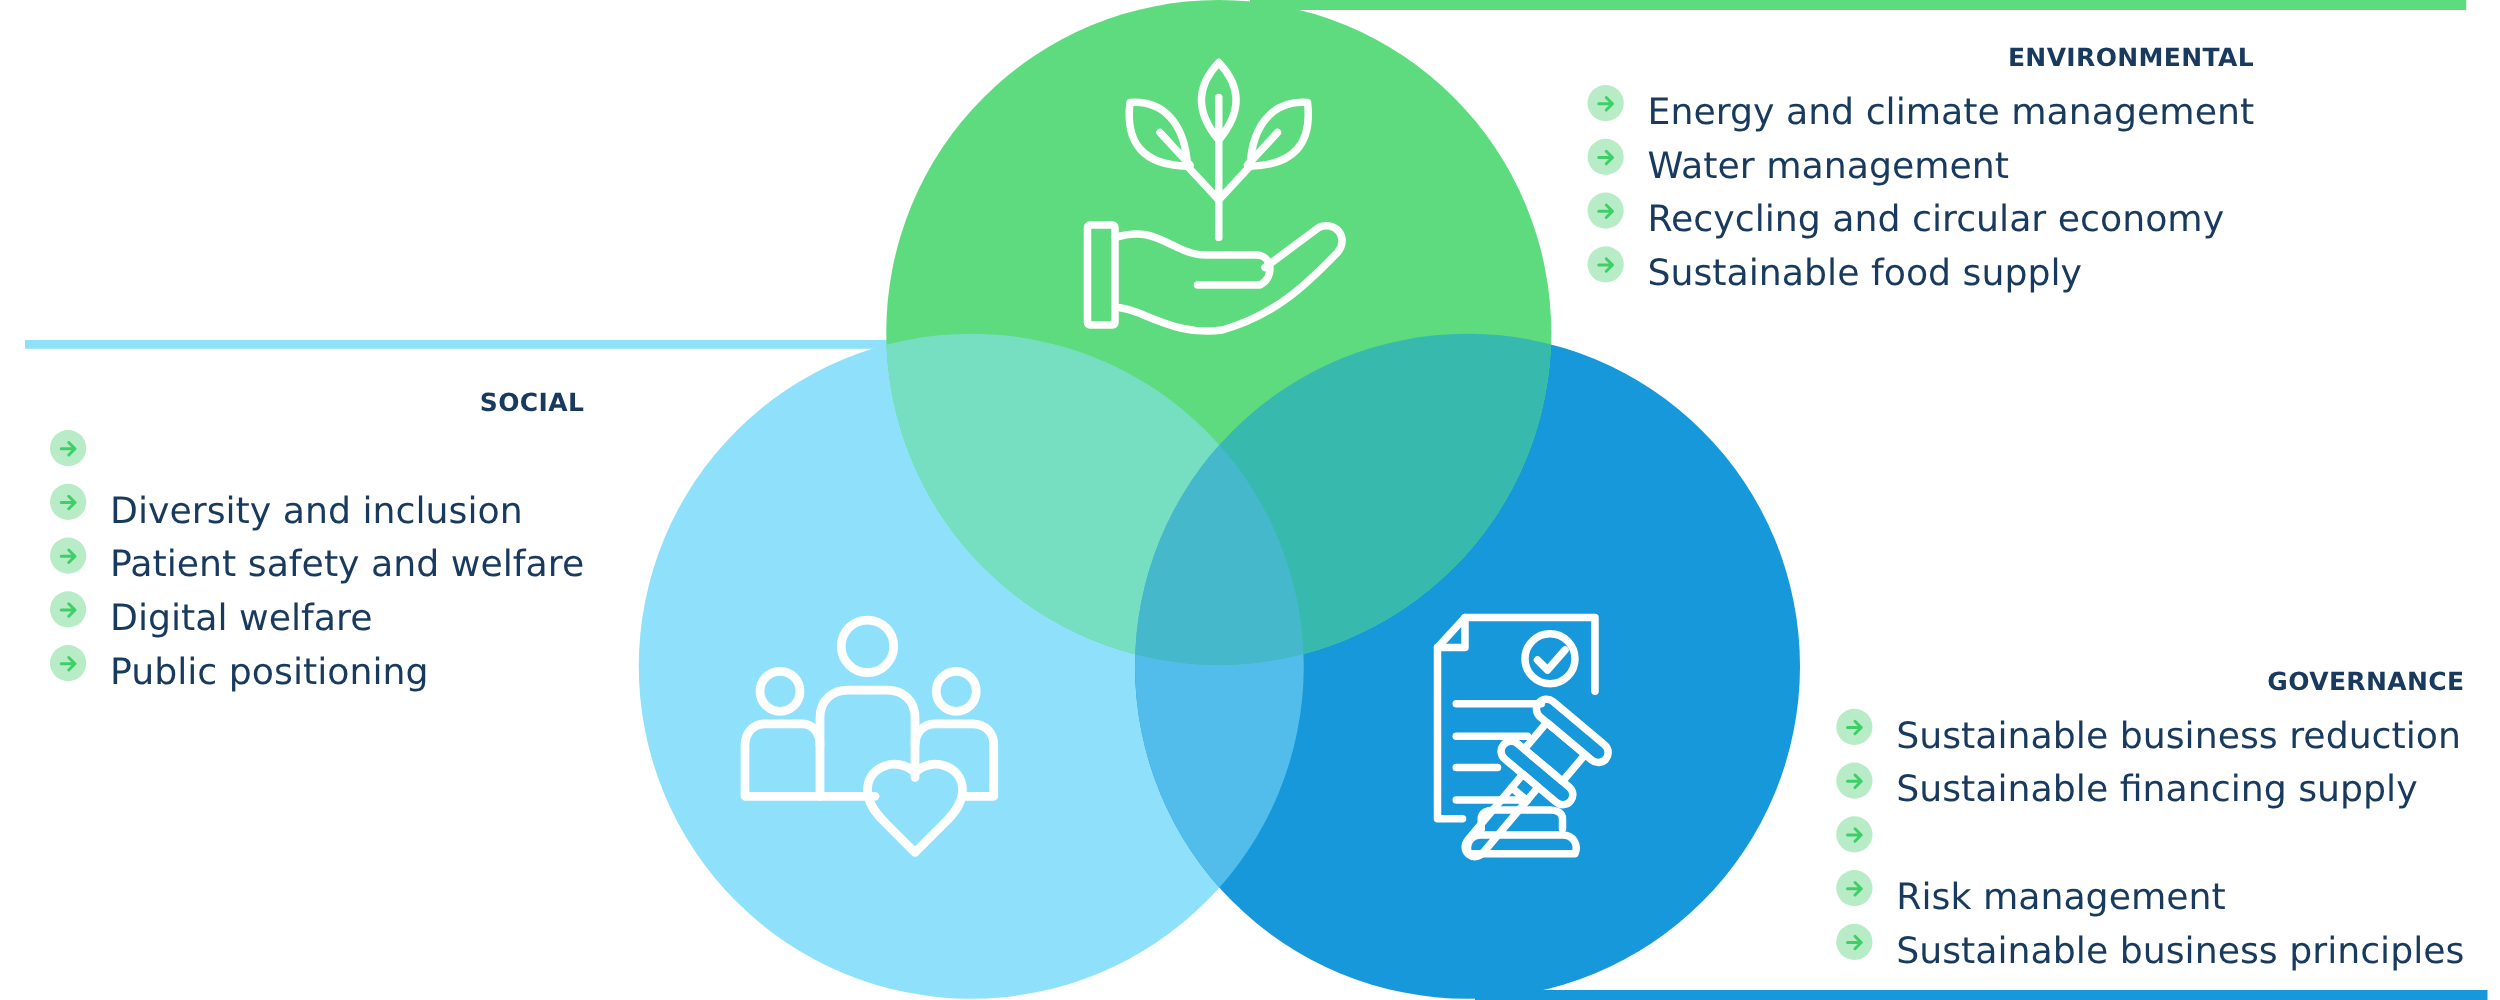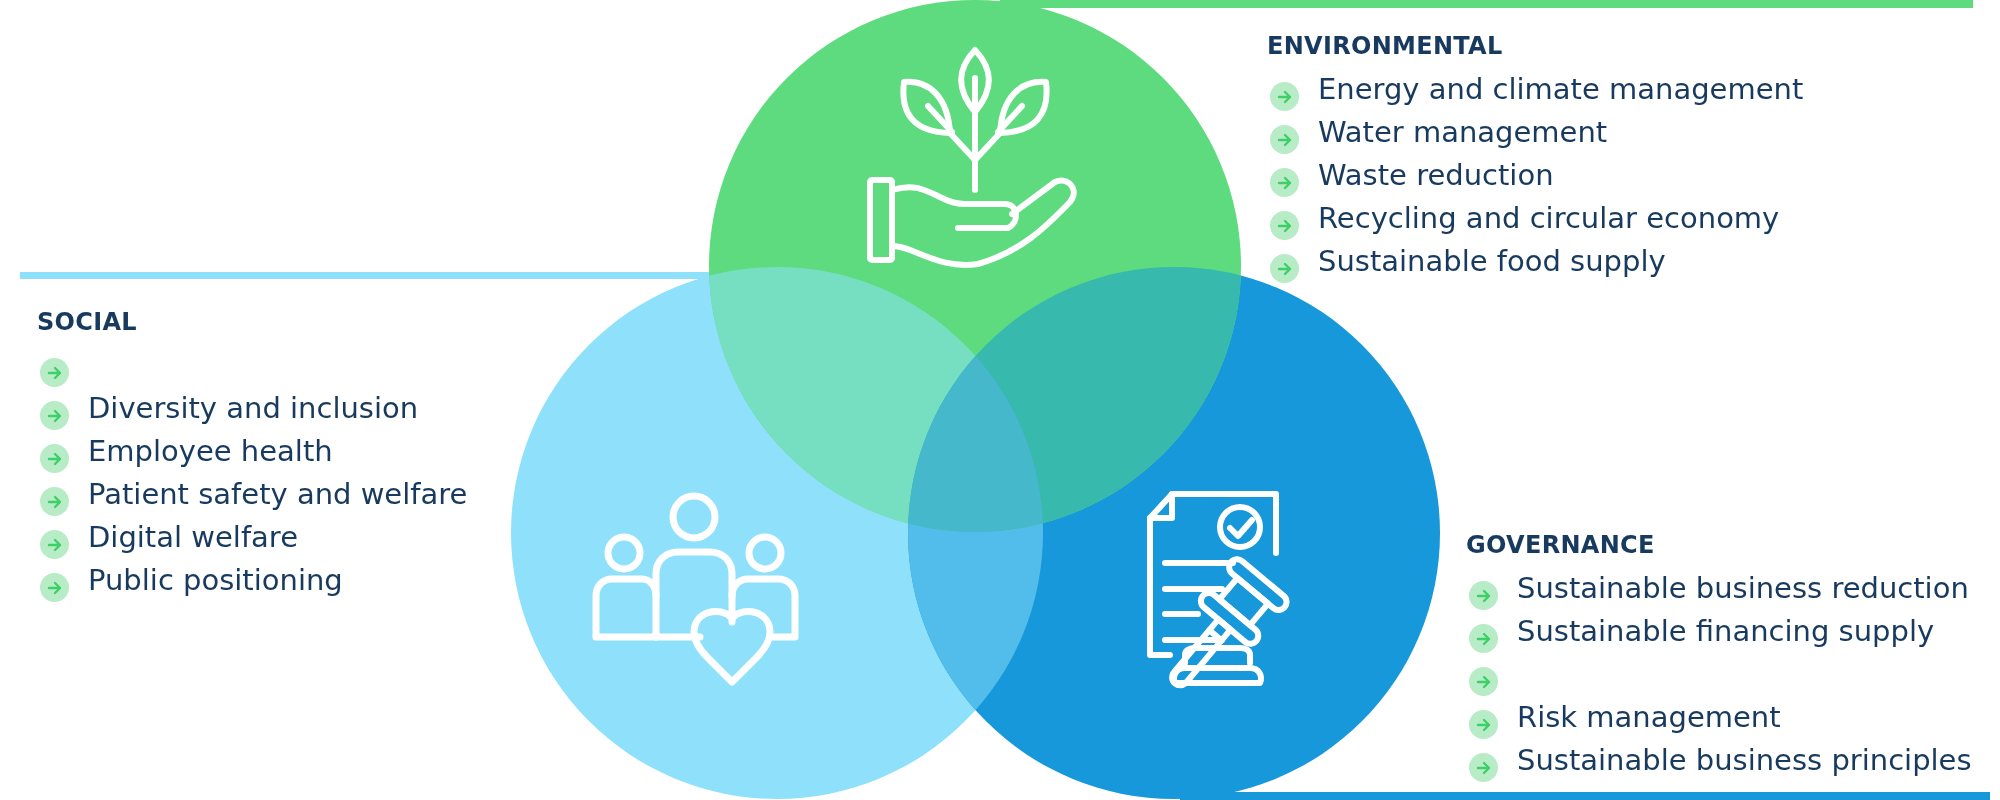--- a/index.html
+++ b/index.html
@@ -4,23 +4,23 @@
 <style>
   html, body { margin:0; padding:0; background:#ffffff; }
   body { width:2000px; height:800px; position:relative; overflow:hidden; font-family:"DejaVu Sans", "Liberation Sans", sans-serif; }
   .stage { position:absolute; left:0; top:0; width:2000px; height:800px; }
   .bar { position:absolute; }
   .bar-env { left:1000px; top:0; width:973px; height:8px; background:#5DDB7E; }
   .bar-soc { left:20px; top:272px; width:700px; height:7px; background:#8FE1FB; }
   .bar-gov { left:1180px; top:792px; width:810px; height:8px; background:#1698DA; }
   svg.venn { position:absolute; left:0; top:0; }
   .section { position:absolute; color:#183A5E; }
-  .section h2 { margin:0; font-size:24px; font-weight:bold; letter-spacing:0.3px; line-height:36px; }
+  .section h2 { margin:0; font-size:20px; font-weight:bold; letter-spacing:0.3px; line-height:36px;text-align:right; }
   .section ul { list-style:none; margin:4px 0 0 0; padding:0; }
-  .section li { display:flex; align-items:flex-end; height:43px; font-size:29px; line-height:43px; white-space:nowrap; }
+  .section li { display:flex; align-items:flex-start; height:43px; font-size:29px; line-height:43px; white-space:nowrap; }
   .bullet { width:29px; height:29px; border-radius:50%; background:#B8ECC6; color:#3FCF68; display:inline-flex; align-items:center; justify-content:center; margin-left:3px; margin-right:19px; flex:0 0 auto; }
   .bullet svg { display:block; }
   .sec-env { left:1267px; top:28px; }
   .sec-soc { left:37px; top:304px; }
   .sec-gov { left:1466px; top:527px; }
 </style>
 </head>
 <body>
 
 <div class="stage">
@@ -120,28 +120,20 @@
             </svg>
           </span>
           <span>Water management</span>
         </li>
       <li>
           <span class="bullet">
             <svg width="16" height="14" viewBox="0 0 16 14">
               <path d="M2 7 H13 M8 2 L13 7 L8 12" fill="none" stroke="#3FCF68" stroke-width="2.4" stroke-linecap="round" stroke-linejoin="round"></path>
             </svg>
           </span>
-          <span>Waste reduction</span>
-        </li>
-      <li>
-          <span class="bullet">
-            <svg width="16" height="14" viewBox="0 0 16 14">
-              <path d="M2 7 H13 M8 2 L13 7 L8 12" fill="none" stroke="#3FCF68" stroke-width="2.4" stroke-linecap="round" stroke-linejoin="round"></path>
-            </svg>
-          </span>
           <span>Recycling and circular economy</span>
         </li>
       <li>
           <span class="bullet">
             <svg width="16" height="14" viewBox="0 0 16 14">
               <path d="M2 7 H13 M8 2 L13 7 L8 12" fill="none" stroke="#3FCF68" stroke-width="2.4" stroke-linecap="round" stroke-linejoin="round"></path>
             </svg>
           </span>
           <span>Sustainable food supply</span>
         </li>
@@ -165,28 +157,20 @@
             </svg>
           </span>
           <span>Diversity and inclusion</span>
         </li>
       <li>
           <span class="bullet">
             <svg width="16" height="14" viewBox="0 0 16 14">
               <path d="M2 7 H13 M8 2 L13 7 L8 12" fill="none" stroke="#3FCF68" stroke-width="2.4" stroke-linecap="round" stroke-linejoin="round"></path>
             </svg>
           </span>
-          <span>Employee health</span>
-        </li>
-      <li>
-          <span class="bullet">
-            <svg width="16" height="14" viewBox="0 0 16 14">
-              <path d="M2 7 H13 M8 2 L13 7 L8 12" fill="none" stroke="#3FCF68" stroke-width="2.4" stroke-linecap="round" stroke-linejoin="round"></path>
-            </svg>
-          </span>
           <span>Patient safety and welfare</span>
         </li>
       <li>
           <span class="bullet">
             <svg width="16" height="14" viewBox="0 0 16 14">
               <path d="M2 7 H13 M8 2 L13 7 L8 12" fill="none" stroke="#3FCF68" stroke-width="2.4" stroke-linecap="round" stroke-linejoin="round"></path>
             </svg>
           </span>
           <span>Digital welfare</span>
         </li>

